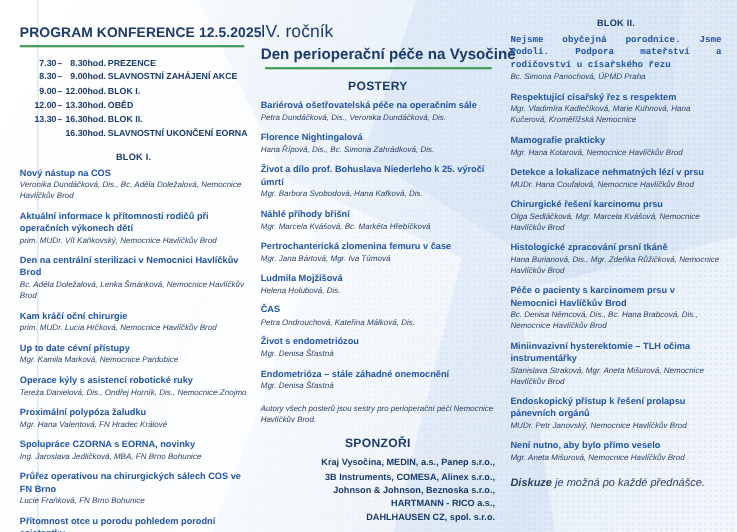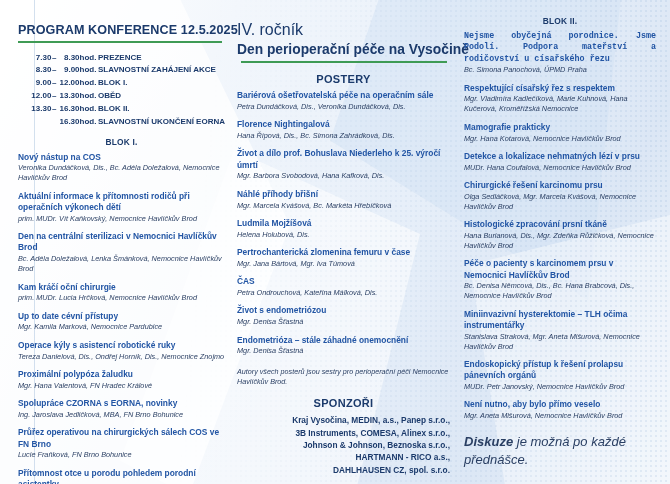--- a/index.html
+++ b/index.html
@@ -169,21 +169,21 @@
   }
   .note {
     color: #2a3f63;
     font-style: italic;
     font-size: 7.2px;
     line-height: 1.38;
     margin-top: 11px;
   }
   .note-final {
     color: #2a3f63;
-    font-size: 13px;
+    font-size: 10px;
     font-style: italic;
     line-height: 1.4;
     margin-top: 12px;
   }
   .note-final b { font-weight: bold; }
   .sponsor-line {
     color: #1b3a6b;
     font-weight: bold;
     font-size: 8.3px;
     text-align: right;
@@ -321,26 +321,26 @@
           </div>
           <div class="entry">
             <div class="t">Život a dílo prof. Bohuslava Niederleho k 25. výročí úmrtí</div>
             <div class="a">Mgr. Barbora Svobodová, Hana Kafková, Dis.</div>
           </div>
           <div class="entry">
             <div class="t">Náhlé příhody břišní</div>
             <div class="a">Mgr. Marcela Kvášová, Bc. Markéta Hřebíčková</div>
           </div>
           <div class="entry">
+            <div class="t">Pertrochanterická zlomenina femuru v čase</div>
+            <div class="a">Mgr. Jana Bártová, Mgr. Iva Túmová</div>
+          </div>
+          <div class="entry">
             <div class="t">Ludmila Mojžíšová</div>
             <div class="a">Helena Holubová, Dis.</div>
-          </div>
-          <div class="entry">
-            <div class="t">Pertrochanterická zlomenina femuru v čase</div>
-            <div class="a">Mgr. Jana Bártová, Mgr. Iva Túmová</div>
           </div>
           <div class="entry">
             <div class="t">ČAS</div>
             <div class="a">Petra Ondrouchová, Kateřina Málková, Dis.</div>
           </div>
           <div class="entry">
             <div class="t">Život s endometriózou</div>
             <div class="a">Mgr. Denisa Šťastná</div>
           </div>
           <div class="entry">

